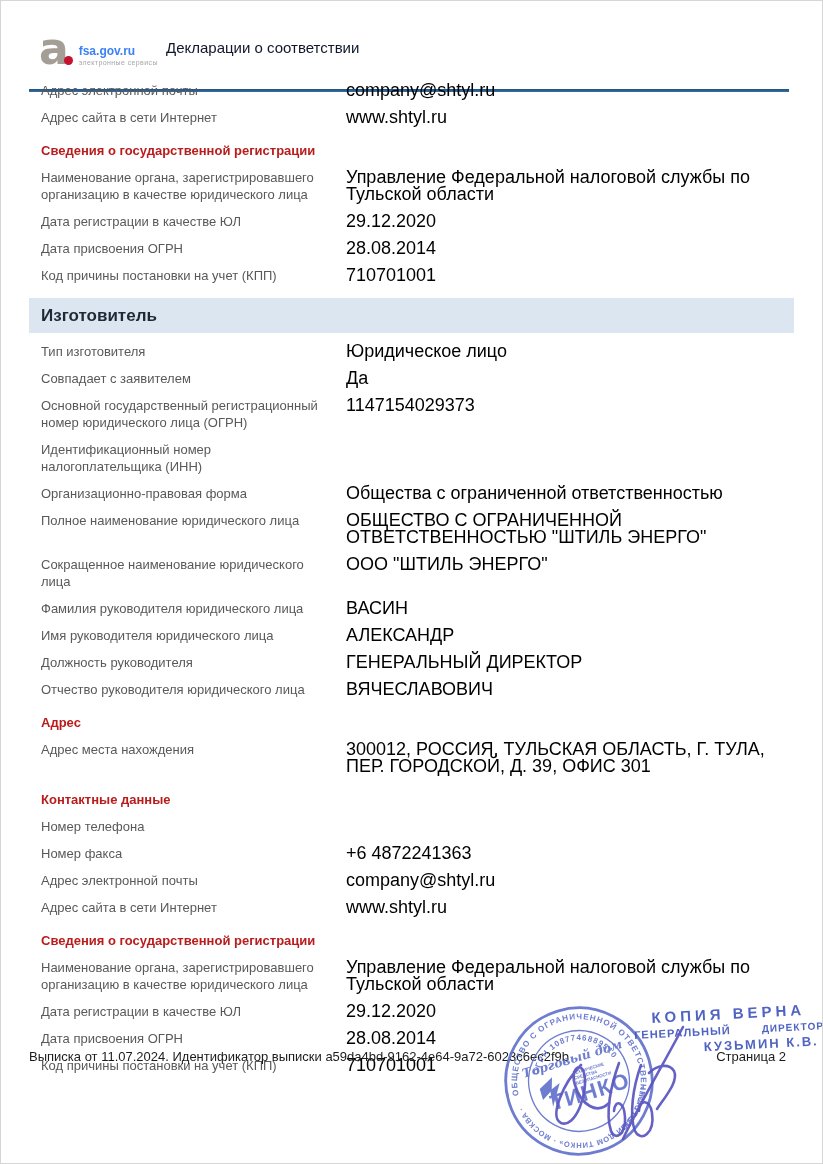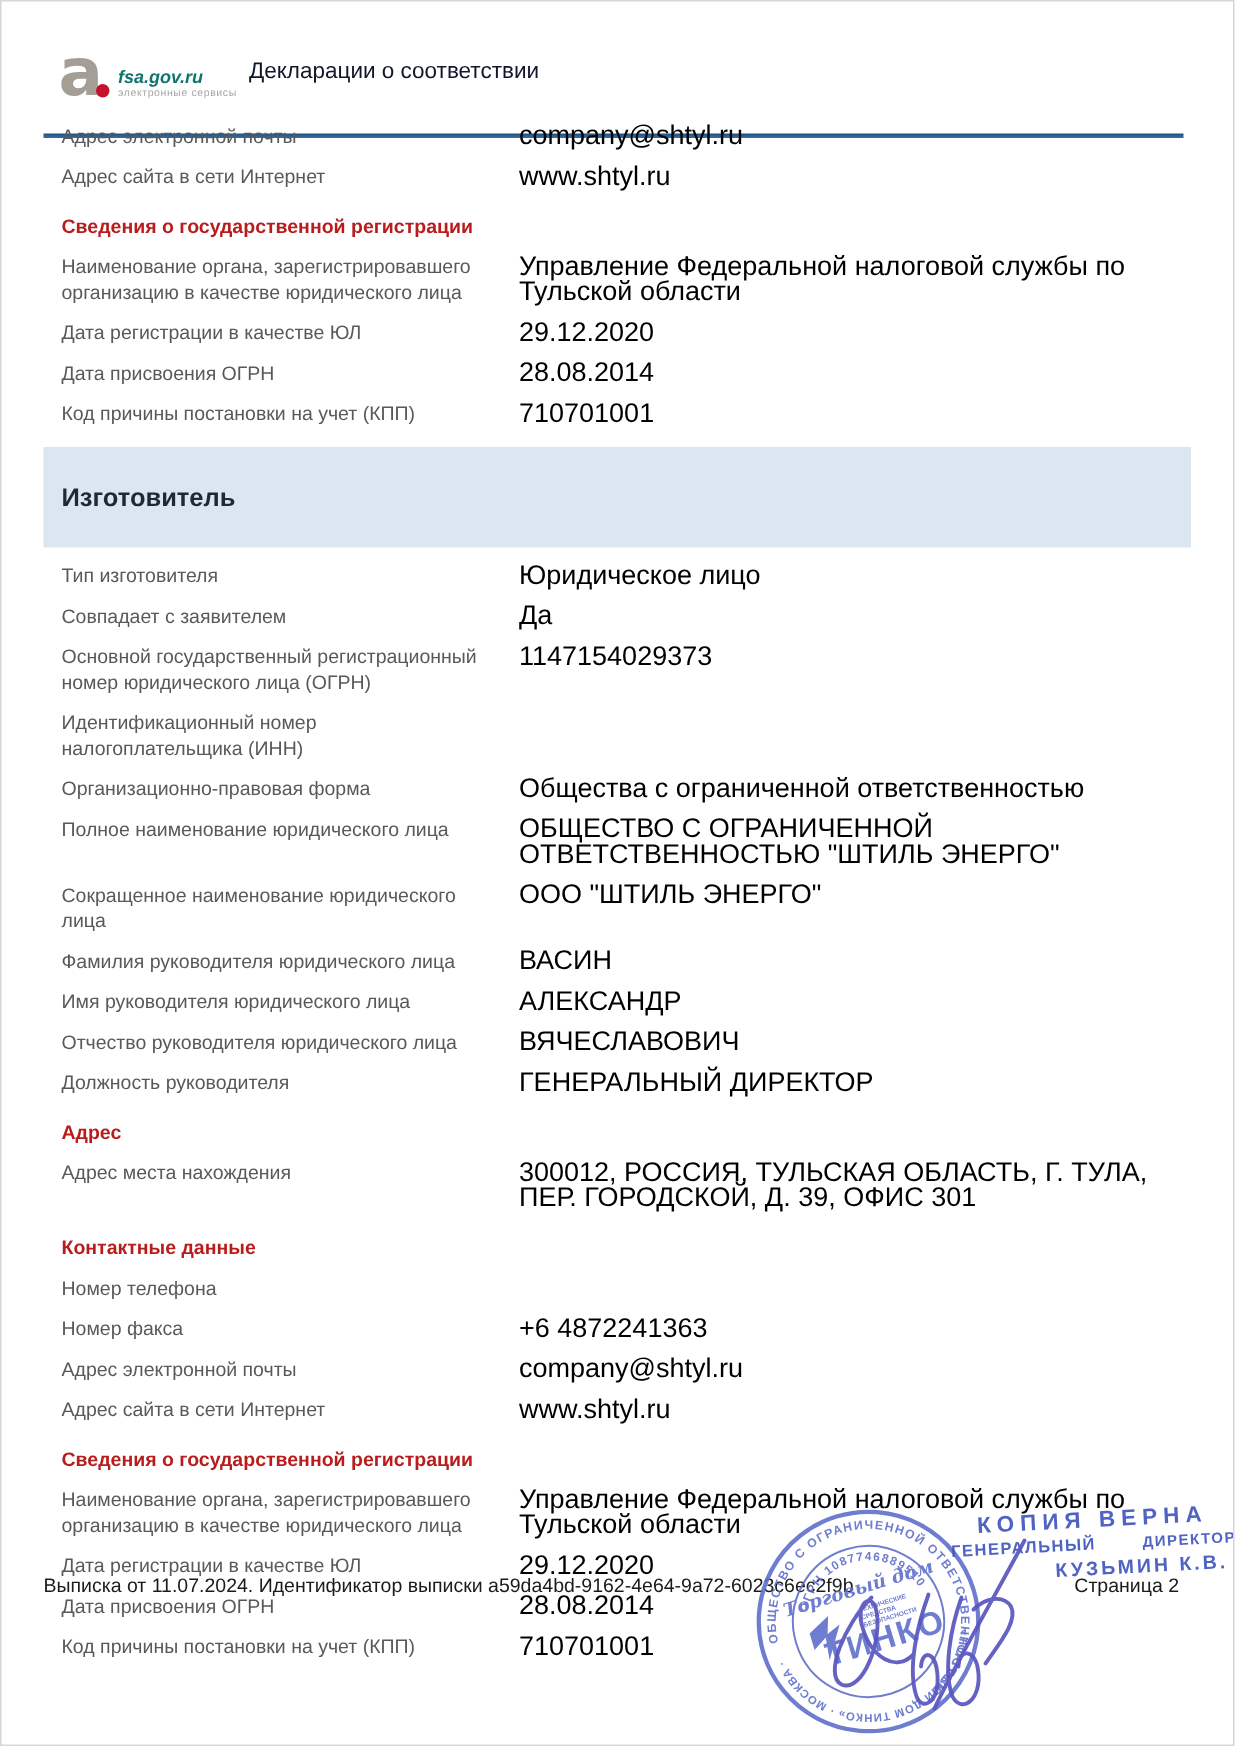--- a/index.html
+++ b/index.html
@@ -9,35 +9,35 @@
     overflow:hidden;border:1px solid #d6d6d6;box-sizing:border-box;
   }
   
   .logo{position:absolute;left:38px;top:28px;display:flex;align-items:flex-end;}
   .logo-glyph{
     font-family:"DejaVu Sans",sans-serif;font-weight:bold;font-size:44px;line-height:40px;
     color:#a49e97;position:relative;letter-spacing:-2px;
   }
   .logo-dot{position:absolute;right:-6px;bottom:4px;width:9px;height:9px;border-radius:50%;background:#c4122f;}
   .logo-textcol{margin-left:12px;padding-bottom:2px;}
-  .logo-brand{color:#0f766e;font-size:12px;font-weight:bold;line-height:13px;font-style:italic;}
+  .logo-brand{color:#3b82f6;font-size:12px;font-weight:bold;line-height:13px;}
   .logo-tagline{color:#a7a7a7;font-size:7px;letter-spacing:.4px;line-height:9px;}
   .doc-title{position:absolute;left:165px;top:38px;font-size:15px;font-weight:normal;color:#0f172a;}
 
   
   .top-rule{position:absolute;left:28px;right:33px;top:88px;height:3px;
     background:linear-gradient(#23507b,#336fa6);}
 
   
   .doc-table{position:absolute;left:28px;right:28px;top:76px;z-index:1;}
   .row{display:flex;padding:5px 0 5px 12px;align-items:flex-start;}
   .label{width:293px;padding-right:12px;flex:none;color:#595959;font-size:13px;line-height:17px;}
   .value{flex:1;color:#000000;font-size:18px;line-height:17px;font-weight:400;}
   .subheading{padding:6px 0 5px 12px;margin-top:5px;font-size:13px;line-height:17px;font-weight:bold;color:#b91c1c;}
-  .band{margin:9px 0 5px 0;padding:24px 12px;background:#dce6f0;color:#1e2935;
+  .band{margin:9px 0 5px 0;padding:8px 12px;background:#dce6f0;color:#1e2935;
     font-size:17px;line-height:19px;font-weight:bold;}
 
   
   .stamp-svg{position:absolute;left:483px;top:985px;width:190px;height:190px;z-index:2;opacity:.88;}
   .sig-svg{position:absolute;left:528px;top:1012px;width:205px;height:135px;z-index:4;opacity:.92;}
   .copy-stamp{
     position:absolute;left:633px;top:1004px;width:190px;z-index:3;color:#4156bd;
     transform:rotate(-3deg);font-weight:bold;opacity:.92;
   }
   .copy-line1{font-size:15px;letter-spacing:4px;text-align:center;line-height:17px;}
@@ -122,26 +122,26 @@
     </div>
     <div class="row">
       <div class="label">Фамилия руководителя юридического лица</div>
       <div class="value">ВАСИН</div>
     </div>
     <div class="row">
       <div class="label">Имя руководителя юридического лица</div>
       <div class="value">АЛЕКСАНДР</div>
     </div>
     <div class="row">
+      <div class="label">Должность руководителя</div>
+      <div class="value">ГЕНЕРАЛЬНЫЙ ДИРЕКТОР</div>
+    </div>
+    <div class="row">
       <div class="label">Отчество руководителя юридического лица</div>
       <div class="value">ВЯЧЕСЛАВОВИЧ</div>
-    </div>
-    <div class="row">
-      <div class="label">Должность руководителя</div>
-      <div class="value">ГЕНЕРАЛЬНЫЙ ДИРЕКТОР</div>
     </div>
     <div class="subheading">Адрес</div>
     <div class="row">
       <div class="label">Адрес места нахождения</div>
       <div class="value">300012, РОССИЯ,  ТУЛЬСКАЯ ОБЛАСТЬ, Г. ТУЛА, ПЕР. ГОРОДСКОЙ, Д. 39, ОФИС 301</div>
     </div>
     <div class="subheading">Контактные данные</div>
     <div class="row">
       <div class="label">Номер телефона</div>
     </div>

